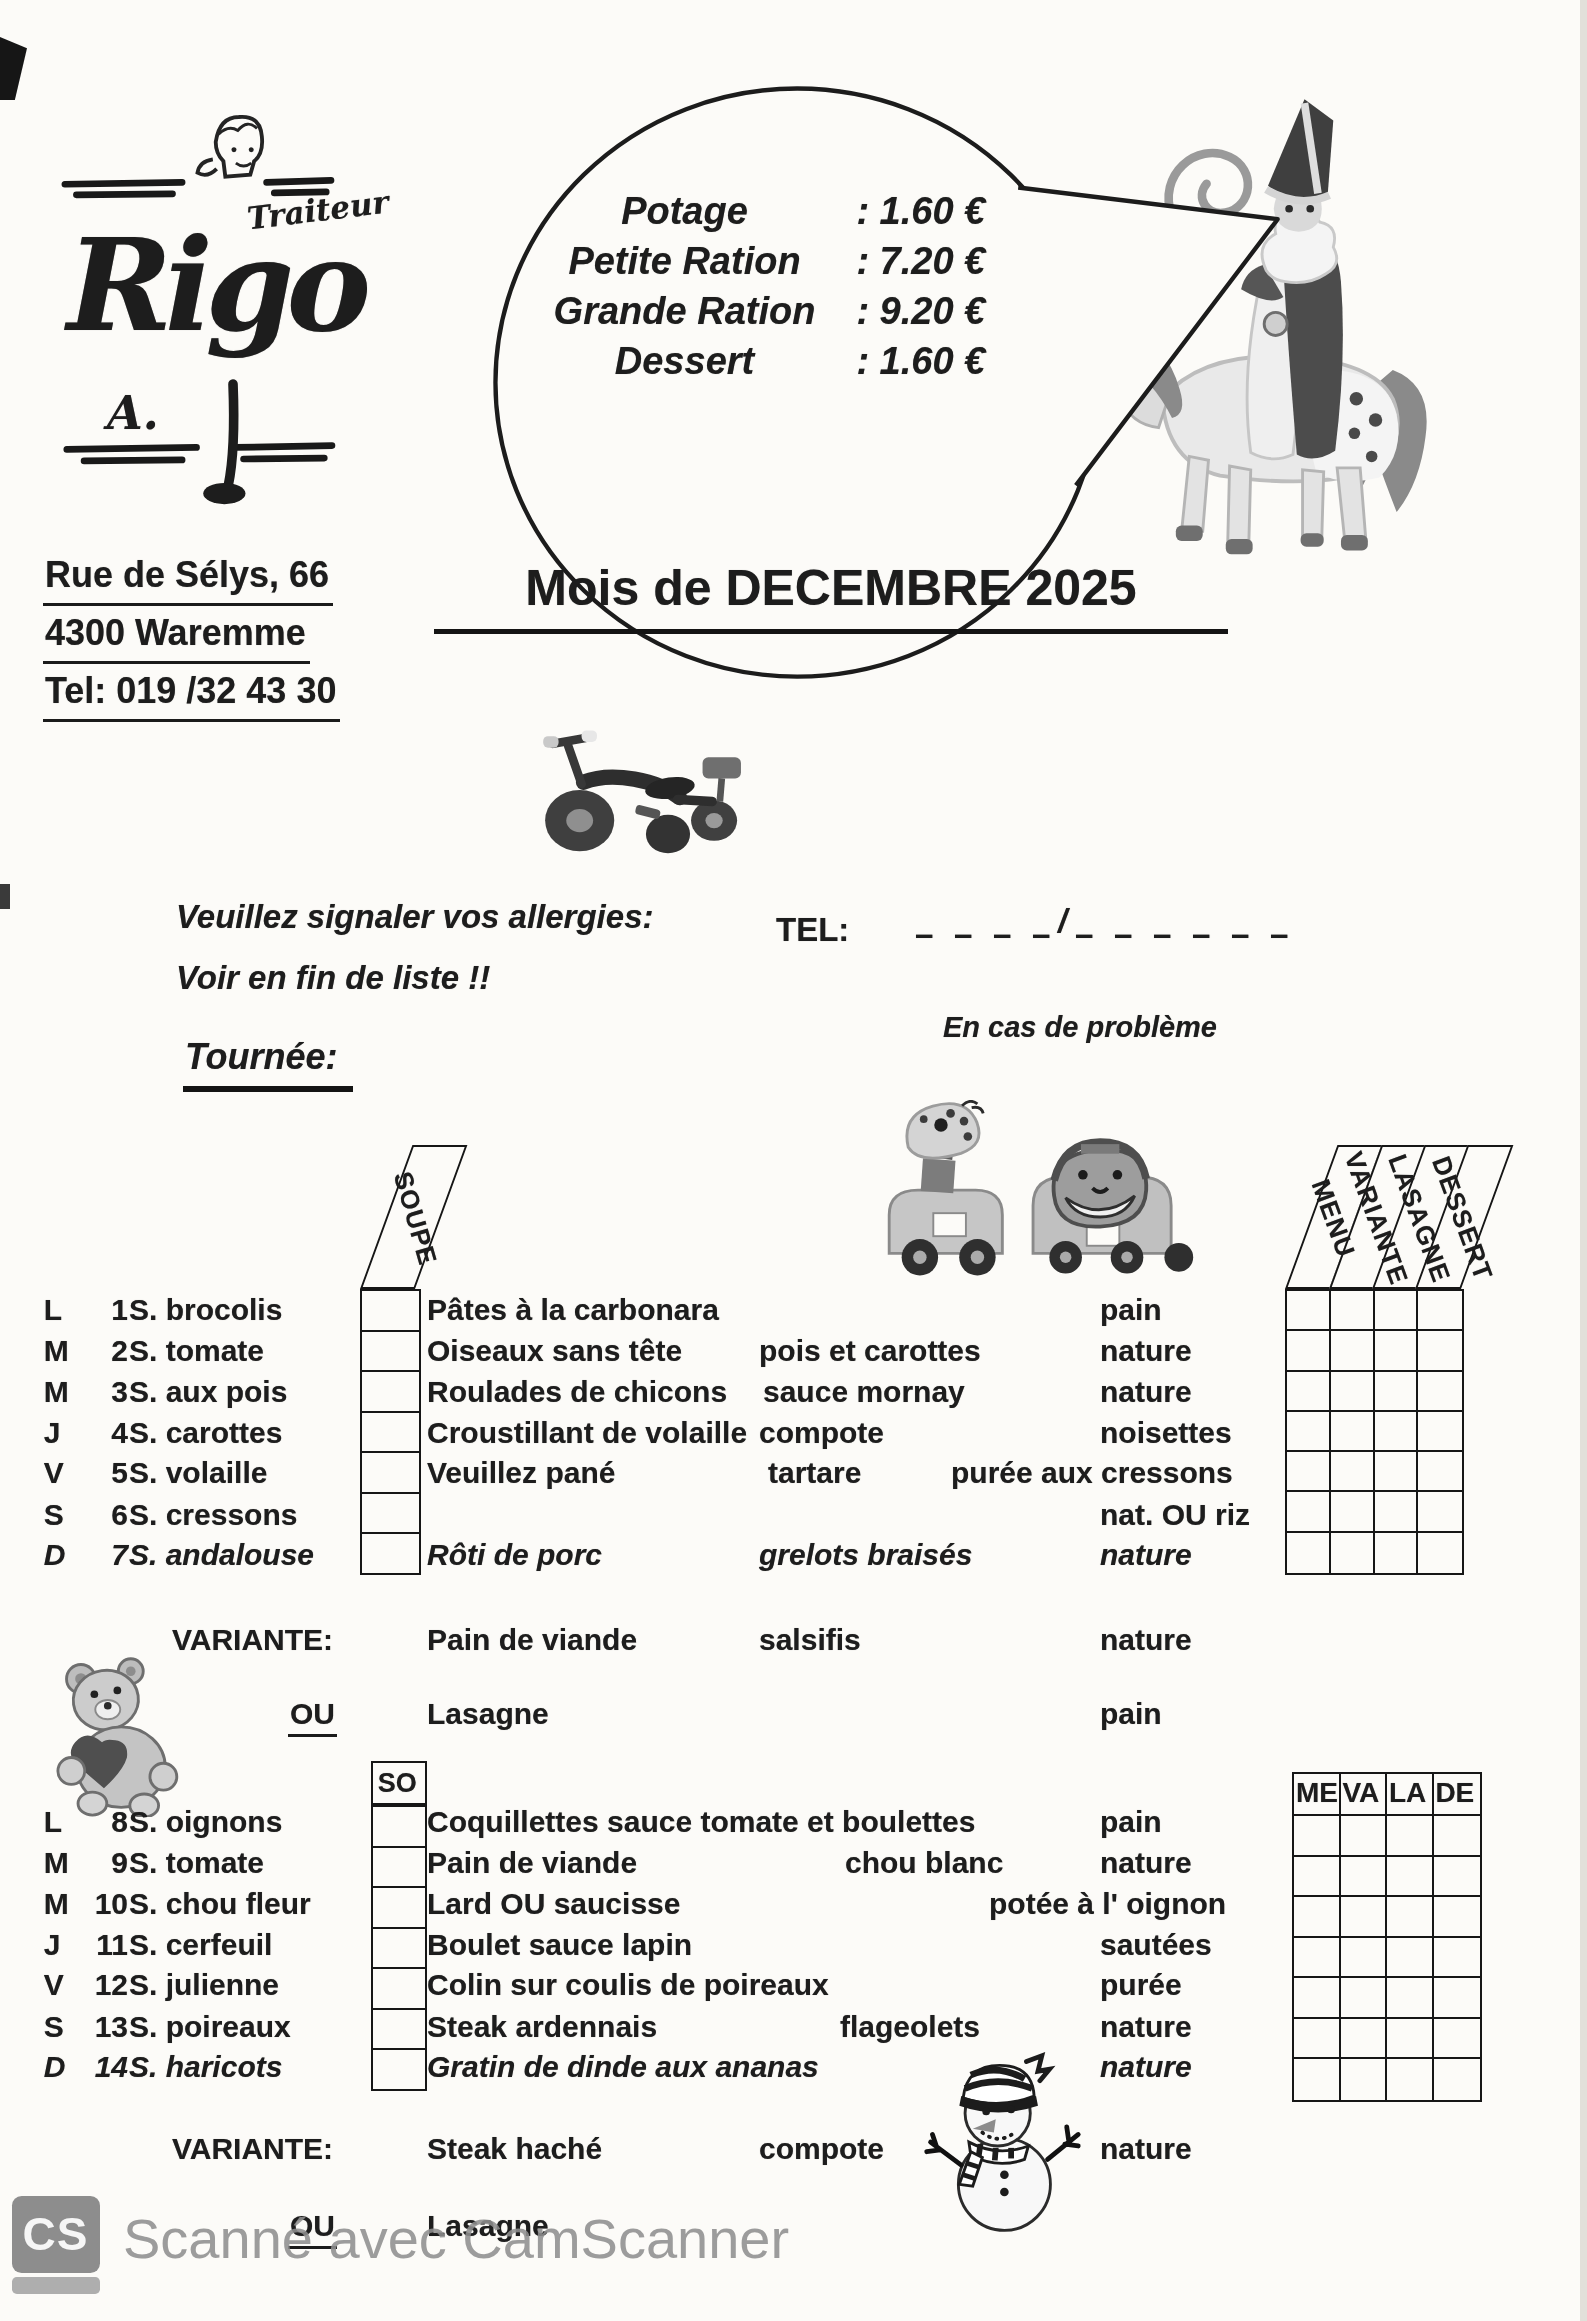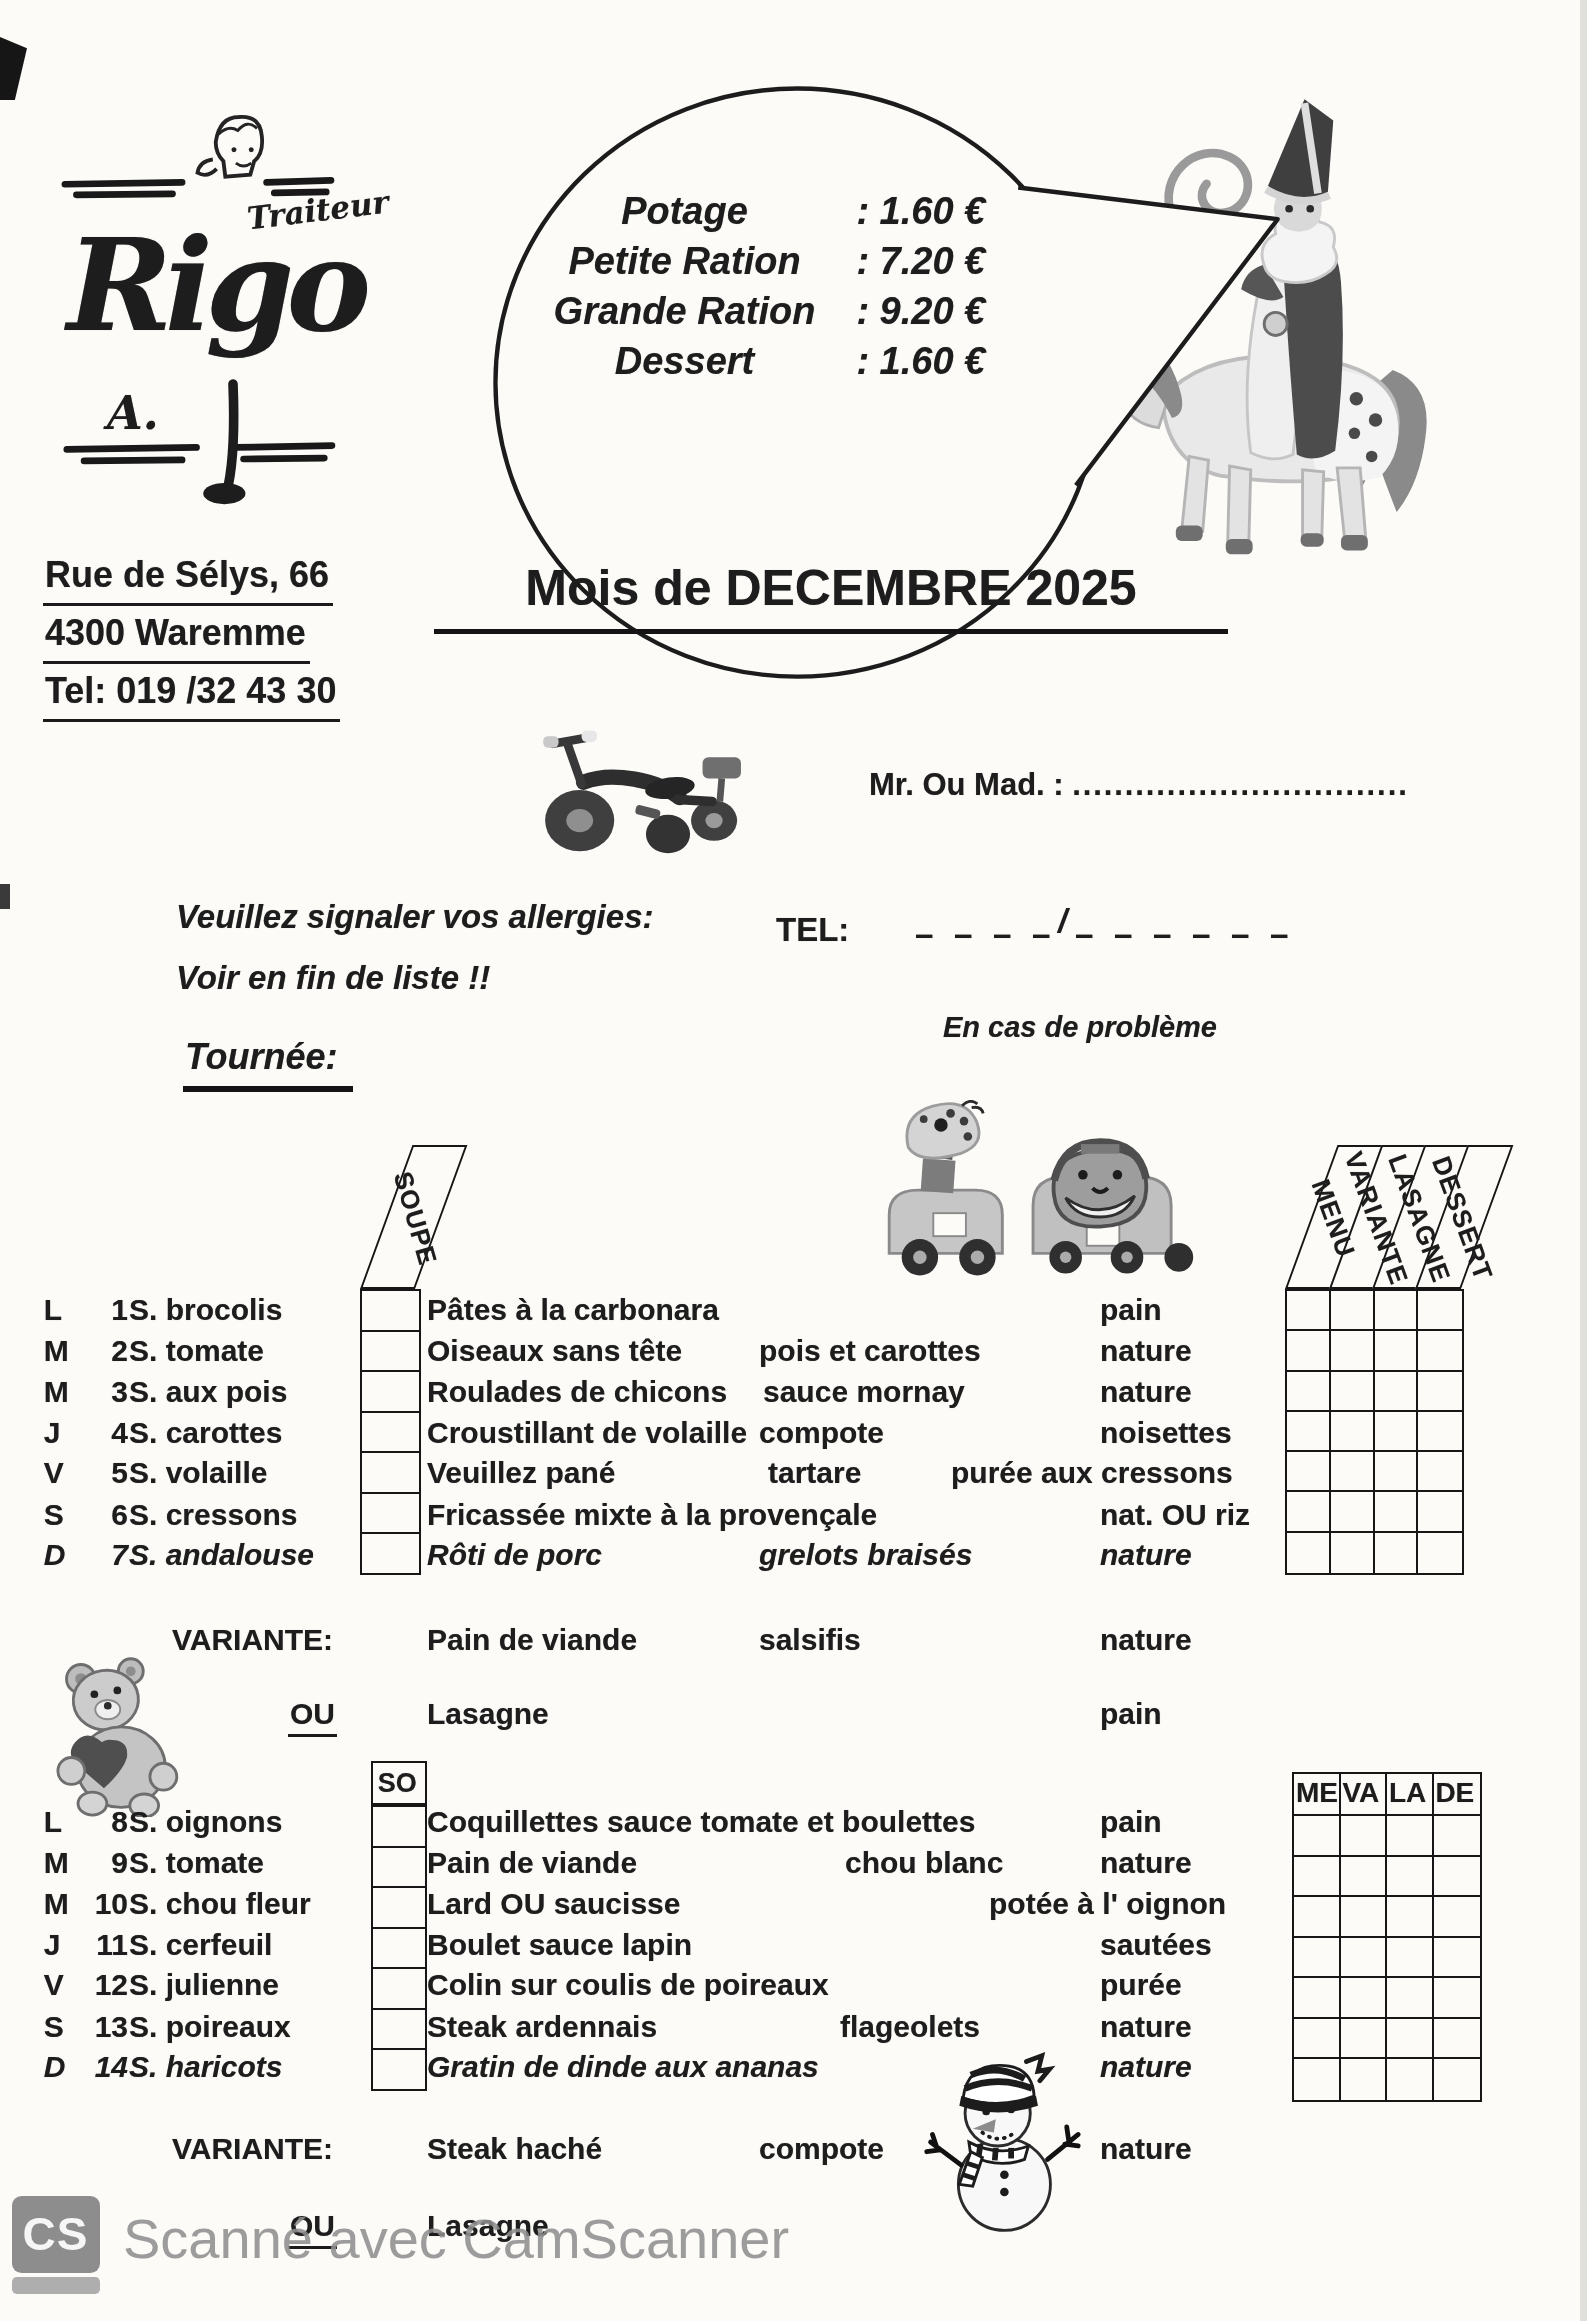--- a/index.html
+++ b/index.html
@@ -224,24 +224,20 @@
     <ellipse cx="58" cy="112" rx="14" ry="12" fill="#8f8f8f"></ellipse>
     <ellipse cx="150" cy="126" rx="23" ry="20" fill="#333333"></ellipse>
     <ellipse cx="198" cy="112" rx="24" ry="21" fill="#404040"></ellipse>
     <ellipse cx="198" cy="112" rx="9" ry="8" fill="#9a9a9a"></ellipse>
     <path d="M160,90 L196,92" stroke="#2e2e2e" stroke-width="10" stroke-linecap="round"></path>
     <rect x="116" y="98" width="26" height="10" rx="4" fill="#555" transform="rotate(14 129 103)"></rect>
     <rect x="186" y="46" width="40" height="22" rx="6" fill="#6f6f6f"></rect>
     <path d="M206,68 L204,92" stroke="#555" stroke-width="7"></path>
   </svg>
 
-  <div class="abs recip">
-    <span>Mr. Ou Mad. :</span>
-    <span class="dots">................................</span>
-  </div>
 
   <div class="abs allerg1">Veuillez signaler vos allergies:</div>
   <div class="abs allerg2">Voir en fin de liste !!</div>
   <div class="abs tel-label">TEL:</div>
   <div class="abs tel-dashes">
     <span>– – – –</span><span class="slash">/</span><span>– – – – – –</span>
   </div>
   <div class="abs problem">En cas de problème</div>
 
   <div class="abs tournee">Tournée:</div>
@@ -341,21 +337,20 @@
       <span class="c-num">5</span>
       <span class="c-soup">S. volaille</span>
       <span class="c-dish">Veuillez pané</span>
       <span style="left:730px">tartare</span>
       <span style="left:913px">purée aux cressons</span>
     </div>
     <div class="row" style="top:205px">
       <span class="c-day">S</span>
       <span class="c-num">6</span>
       <span class="c-soup">S. cressons</span>
-      <span class="c-dish">Fricassée mixte à la provençale</span>
       <span class="c-des">nat. OU riz</span>
     </div>
     <div class="row it" style="top:245px">
       <span class="c-day">D</span>
       <span class="c-num">7</span>
       <span class="c-soup">S. andalouse</span>
       <span class="c-dish">Rôti de porc</span>
       <span style="left:721px">grelots braisés</span>
       <span class="c-des">nature</span>
     </div>

